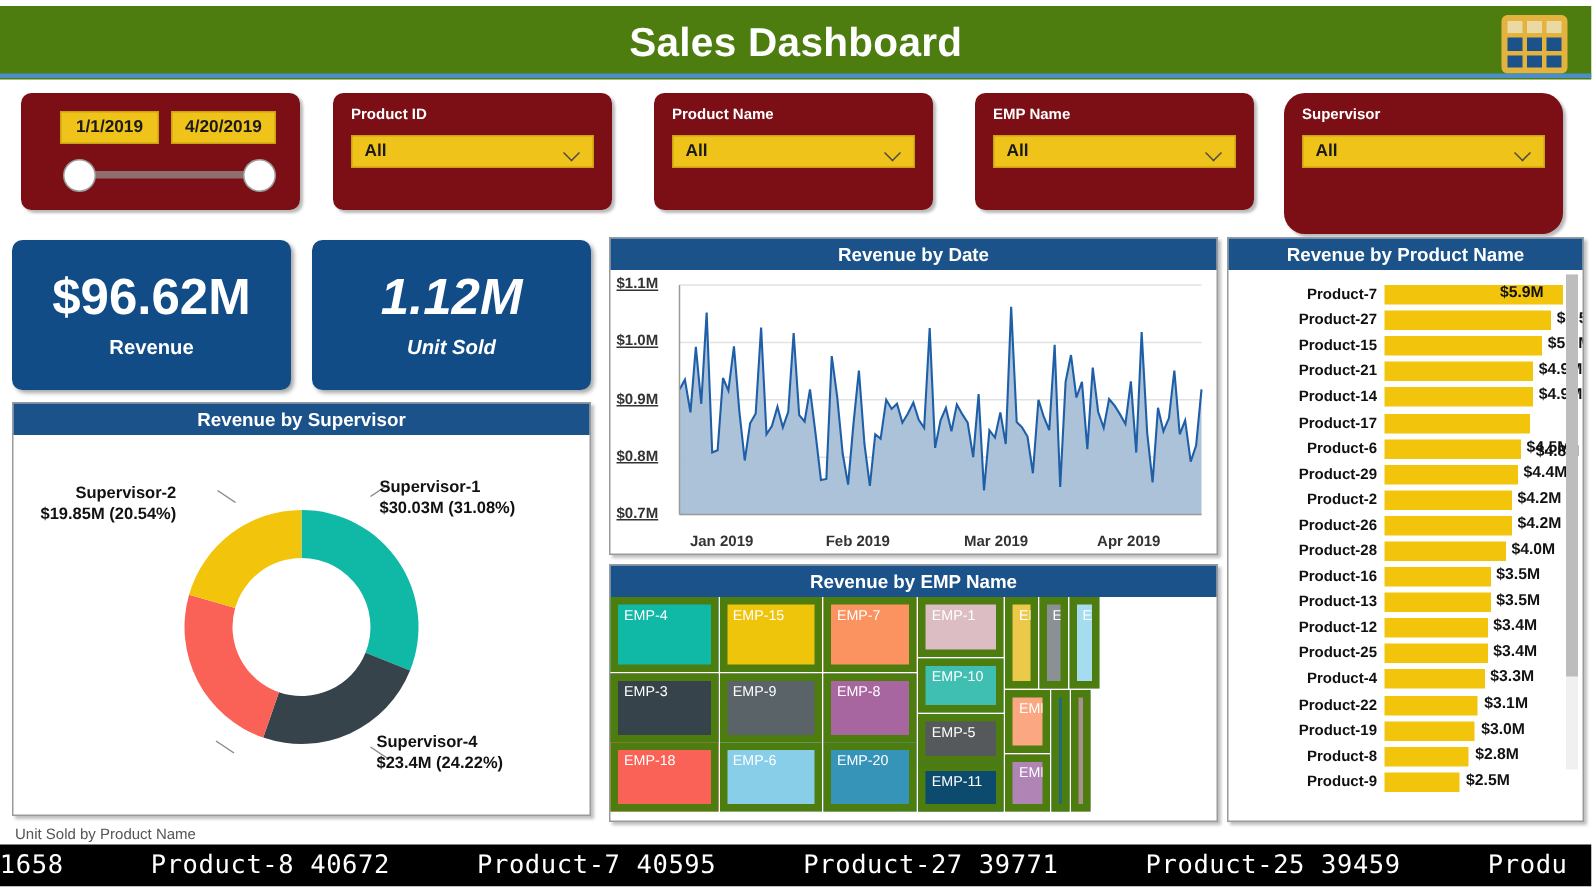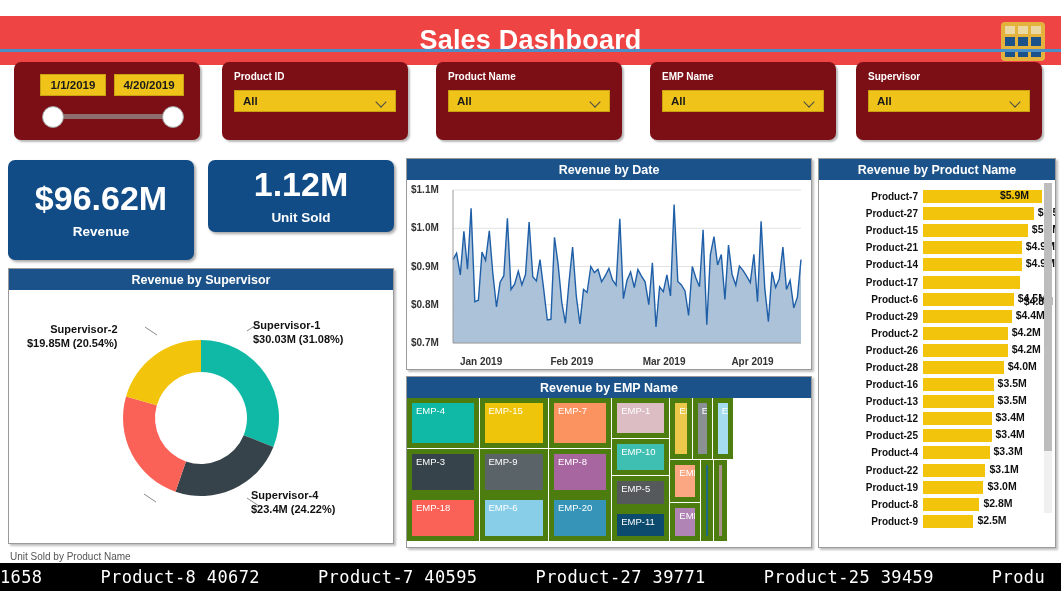--- a/index.html
+++ b/index.html
@@ -6,22 +6,22 @@
   html, body {
     width: 1061px; height: 591px;
     background: #ffffff;
     font-family: "Liberation Sans", sans-serif;
     overflow: hidden;
   }
   #app { position: relative; width: 1061px; height: 591px; background:#fff; }
 
   
   .header {
-    position: absolute; left:0; top:16px; width:1061px; height:49px;
-    background:#ef4444;
+    position: absolute; left:0; top:4px; width:1061px; height:49px;
+    background:#4d7c0f;
   }
   .header-title {
     position:absolute; left:0; top:0; width:1061px; height:49px;
     display:flex; align-items:center; justify-content:center;
     color:#ffffff; font-size:27px; font-weight:bold; letter-spacing:.2px;
   }
   .logo-box {
     position:absolute; right:16px; top:6px; width:44px; height:39px;
     background:#E3B33E; border-radius:4px; padding:4px;
     display:grid; grid-template-columns:repeat(3,1fr); grid-template-rows:repeat(3,1fr);
@@ -94,40 +94,40 @@
   
   .kpi {
     position:absolute; background:#124C87; border-radius:7px;
     box-shadow:2px 2px 3px rgba(0,0,0,.35);
     display:flex; flex-direction:column; align-items:center; justify-content:center;
     color:#ffffff;
   }
   .kpi-value { font-size:34px; font-weight:bold; line-height:1.05; }
   .kpi-label { font-size:13.5px; font-weight:bold; margin-top:7px; }
   #kpi-revenue { left:8px; top:160px; width:186px; height:100px; }
-  #kpi-units  { left:208px; top:160px; width:186px; height:72px; }
+  #kpi-units  { left:208px; top:160px; width:186px; height:100px;font-style:italic; }
 
   
   #donut-panel { left:8px; top:268px; width:386px; height:276px; }
   .donut-body { position:relative; width:100%; height:253px; }
   .donut-svg { position:absolute; left:0; top:0; }
   .donut-lab {
     position:absolute; font-size:11px; font-weight:bold; color:#111;
     line-height:1.28; white-space:nowrap;
   }
   .donut-lab.l1 { left:244px; top:28px; }
   .donut-lab.l2 { left:18px; top:32px; text-align:right; }
   .donut-lab.l3 { left:12px; top:178px; text-align:right; }
   .donut-lab.l4 { left:242px; top:198px; }
 
   
   #line-panel { left:406px; top:158px; width:406px; height:212px; }
   .line-body { position:relative; width:100%; height:189px; }
   .ytick {
-    position:absolute; left:4px; font-size:10px; color:#333; font-weight:bold;
+    position:absolute; left:4px; font-size:10px; color:#333; font-weight:bold;text-decoration:underline;
   }
   .xtick {
     position:absolute; bottom:2px; font-size:10px; color:#333; font-weight:bold;
   }
 
   
   #tree-panel { left:406px; top:376px; width:406px; height:172px; }
   .tree-body { position:relative; width:100%; height:149px; padding:3px; }
   .tile {
     position:absolute; border:5px solid #4d7c0f; overflow:hidden;
@@ -226,21 +226,21 @@
   </div>
 
   <div class="slicer" id="slicer-2" style="left:650px; top:62px; width:186px; height:78px;">
     <div class="slicer-label">EMP Name</div>
     <div class="slicer-field">
       <span class="val">All</span>
       <span class="chev"></span>
     </div>
   </div>
 
-  <div class="slicer" id="slicer-3" style="left:856px; top:62px; width:186px; height:78px;">
+  <div class="slicer" id="slicer-3" style="left:856px; top:62px; width:186px; height:94px;border-radius:14px;">
     <div class="slicer-label">Supervisor</div>
     <div class="slicer-field">
       <span class="val">All</span>
       <span class="chev"></span>
     </div>
   </div>
 
   <div class="kpi" id="kpi-revenue">
     <div class="kpi-value">$96.62M</div>
     <div class="kpi-label">Revenue</div>

